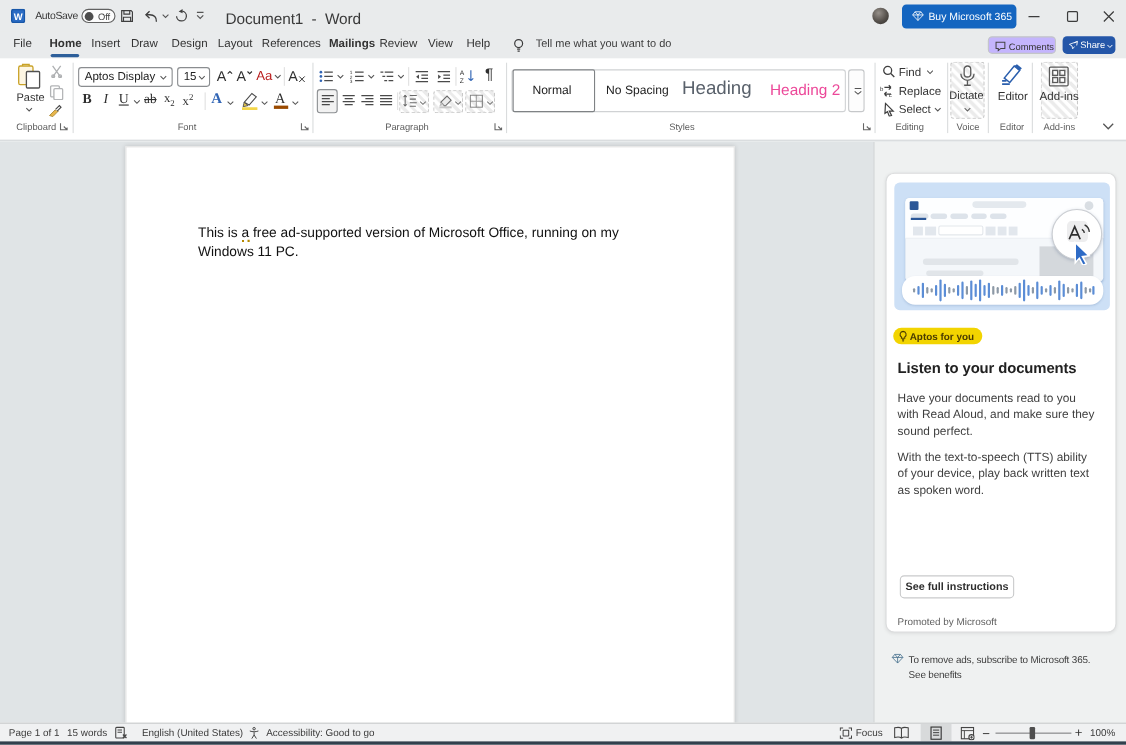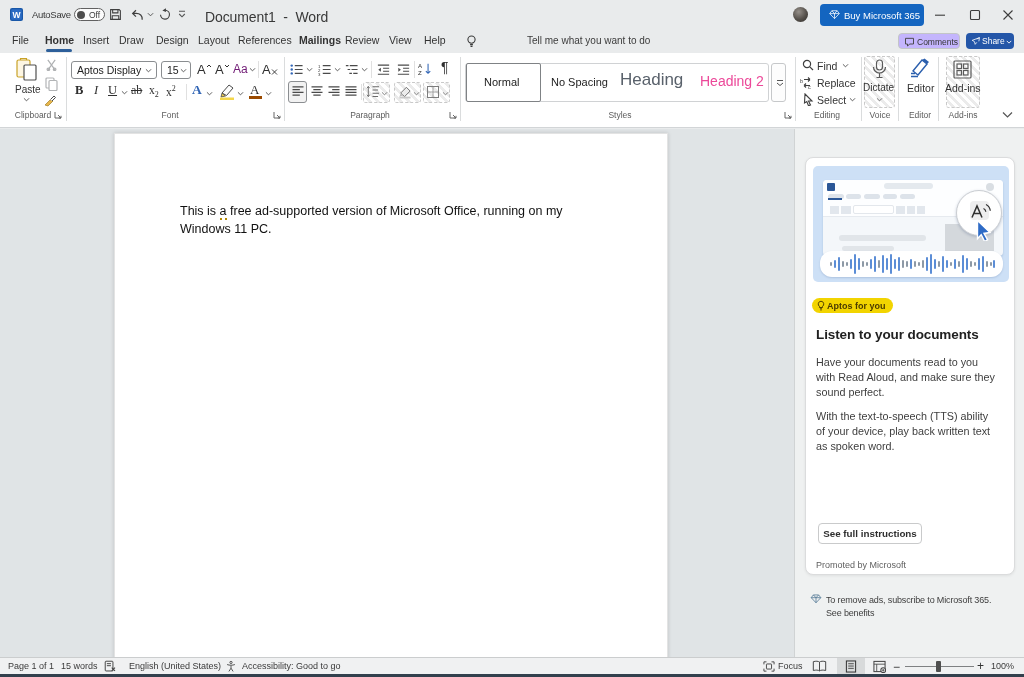--- a/index.html
+++ b/index.html
@@ -97,21 +97,21 @@
   <span class="tab" style="left:198px;">Layout</span>
   <span class="tab" style="left:238px;">References</span>
   <span class="tab" style="left:299px;font-weight:bold;">Mailings</span>
   <span class="tab" style="left:345px;">Review</span>
   <span class="tab" style="left:389px;">View</span>
   <span class="tab" style="left:424px;">Help</span>
   <svg class="abs" style="left:466px;top:6px;" width="11" height="13" viewBox="0 0 11 13" fill="none" stroke="#3c3c3c" stroke-width="1.1">
       <circle cx="5.5" cy="4.6" r="3.6"></circle>
       <path d="M4.1 9.6h2.8M4.5 11.4h2"></path>
     </svg>
-  <span class="tab" style="left:487px;color:#3c3c3c;font-size:10px;top:6px;margin-left:40px;">Tell me what you want to do</span>
+  <span class="tab" style="left:487px;color:#3c3c3c;font-size:10px;top:6px;">Tell me what you want to do</span>
   <div class="abs" style="left:898px;top:4px;width:62px;height:16px;background:#c4b5fd;border:1px solid #c3c5c7;border-radius:4px;">
     <svg class="abs" style="left:5px;top:3px;" width="11" height="10" viewBox="0 0 16 15" fill="none" stroke="#444" stroke-width="1.4">
         <path d="M2 2h12v8.5H8.5L5 13.5v-3H2z"></path>
       </svg>
     <span class="abs" style="left:18px;top:3px;font-size:8.5px;color:#333;white-space:nowrap;">Comments</span>
   </div>
   <div class="abs" style="left:966px;top:4px;width:48px;height:16px;background:#2456a8;border-radius:4px;">
     <svg class="abs" style="left:4px;top:3px;" width="11" height="10" viewBox="0 0 16 15" fill="none" stroke="#fff" stroke-width="1.2">
         <path d="M10 4.5l4-2-1 5.5"></path>
         <path d="M14 2.5L3 6.5l3.5 2 1 4 2.5-3"></path>
@@ -160,21 +160,21 @@
         <path d="M1 1.5l3 3 3-3"></path>
       </svg></div>
   <svg class="abs" style="left:196px;top:8px;" width="16" height="17" viewBox="0 0 16 17" fill="none">
       <text x="1" y="13" font-size="13" fill="#2f2f2f" font-family="Liberation Sans,sans-serif">A</text>
       <path d="M11 6l2-2 2 2" stroke="#2f2f2f" stroke-width="1"></path>
     </svg>
   <svg class="abs" style="left:214px;top:8px;" width="16" height="17" viewBox="0 0 16 17" fill="none">
       <text x="1" y="13" font-size="13" fill="#2f2f2f" font-family="Liberation Sans,sans-serif">A</text>
       <path d="M11 4l2 2 2-2" stroke="#2f2f2f" stroke-width="1"></path>
     </svg>
-  <span class="abs" style="left:233px;top:9px;font-size:12px;color:#701a75;">Aa</span>
+  <span class="abs" style="left:233px;top:9px;font-size:12px;color:#b91c1c;">Aa</span>
   <svg class="abs" style="left:249px;top:14px;" width="7" height="6" viewBox="0 0 8 7" fill="none" stroke="#555" stroke-width="1.1">
       <path d="M1 1.5l3 3 3-3"></path>
     </svg>
   <div class="abs" style="left:258px;top:8px;width:1px;height:17px;background:#e0e0e0;"></div>
   <svg class="abs" style="left:262px;top:8px;" width="17" height="17" viewBox="0 0 17 17" fill="none">
       <text x="0" y="13" font-size="13" fill="#2f2f2f" font-family="Liberation Sans,sans-serif">A</text>
       <path d="M10 13.5l5-5M10 8.5l5 5" stroke="#2f2f2f" stroke-width="0.9"></path>
     </svg>
   <span class="abs" style="left:75px;top:30px;font-size:12.5px;font-weight:bold;color:#2f2f2f;font-family:'Liberation Serif',serif;">B</span>
   <span class="abs" style="left:94px;top:30px;font-size:12.5px;font-style:italic;color:#2f2f2f;font-family:'Liberation Serif',serif;">I</span>

